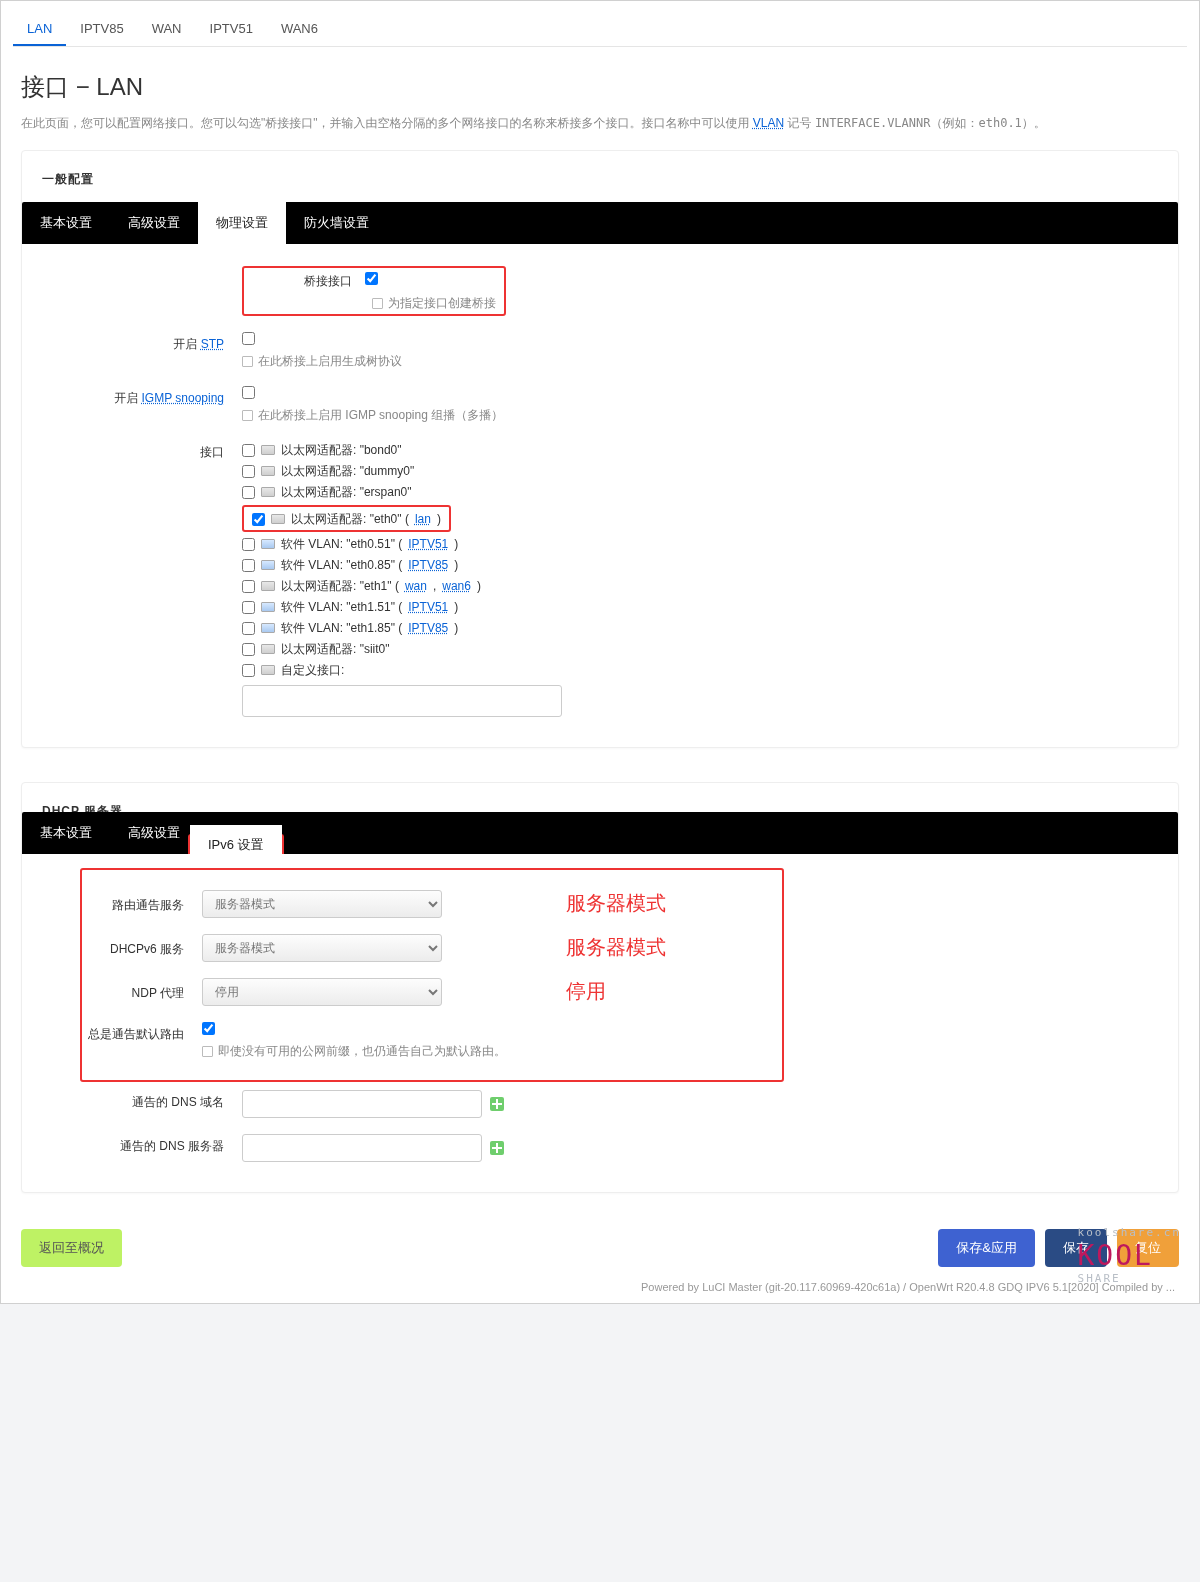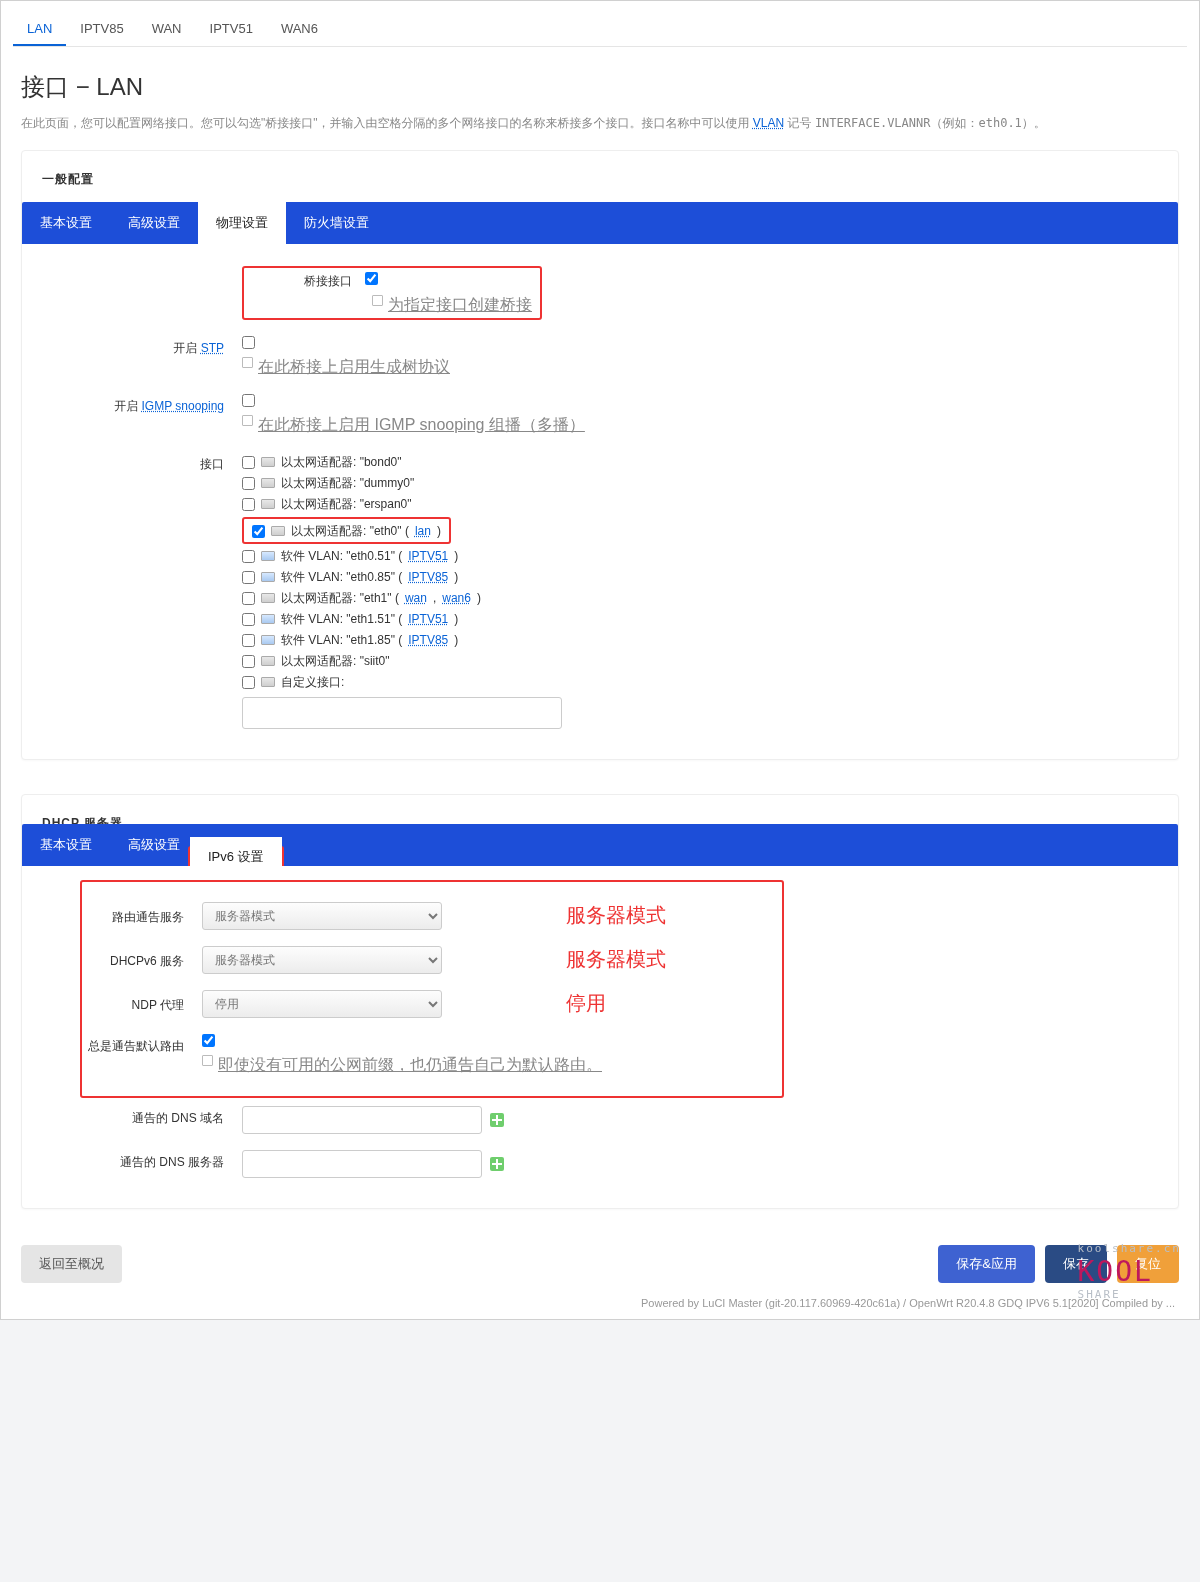--- a/index.html
+++ b/index.html
@@ -7,43 +7,43 @@
 .page { background:#fff; border:1px solid #d0d0d0; padding:12px 12px 8px 12px; }
 .toptabs { display:flex; gap:0; border-bottom:1px solid #e5e5e5; }
 .toptab { padding:8px 14px; color:#555; font-size:13px; cursor:pointer; border-bottom:2px solid transparent; }
 .toptab.active { color:#0a63d6; border-bottom:2px solid #0a63d6; }
 h1 { margin:24px 8px 12px 8px; font-size:24px; color:#333; font-weight:400; }
 .subdesc { color:#888; font-size:12px; margin:4px 8px 18px 8px; line-height:1.4; }
 .subdesc a, .link { color:#0a63d6; text-decoration:underline dotted; }
 .mono { font-family: ui-monospace, Menlo, Consolas, monospace; }
 .panel { background:#fff; border:1px solid #eee; border-radius:4px; padding:14px 14px 22px 14px; margin:0 8px 34px 8px; box-shadow:0 1px 2px rgba(0,0,0,0.03); }
 .panel-small-title { font-size:12px; color:#333; padding:6px 0 14px 6px; letter-spacing:1px; font-weight:600; }
-.subtabs { display:flex; background:#1d4ed8; border-radius:2px 2px 0 0; margin:0 -14px; }
+.subtabs { display:flex; background:#000000; border-radius:2px 2px 0 0; margin:0 -14px; }
 .subtab { padding:12px 18px; color:#fff; font-size:13px; cursor:pointer; }
 .subtab.active { background:#fff; color:#222; }
 .form-row { display:flex; align-items:flex-start; padding:8px 0; }
 .label-col { width:200px; text-align:right; padding:4px 12px 0 0; font-size:12px; color:#333; }
 .ctrl-col { flex:1; padding-left:6px; font-size:12px; color:#333; }
-.hint { color:#888; font-size:16px; margin-top:5px; display:flex; gap:5px;text-decoration:underline; }
+.hint { color:#888; font-size:12px; margin-top:5px; display:flex; align-items:center; gap:5px; }
 .hint-box { display:inline-block; width:11px; height:11px; border:1px solid #bbb; background:#fff; border-radius:1px; }
 .iface-list .iface-row { display:flex; align-items:center; gap:6px; padding:2px 0; font-size:12px; }
 .iface-icon { width:14px; height:10px; background: linear-gradient(180deg,#e8e8e8,#cfcfcf); border:1px solid #aaa; border-radius:1px; display:inline-block; }
 .iface-icon.vlan { background: linear-gradient(180deg,#d7e9ff,#a9c9f0); }
 .custom-input, .dns-input, select.gsel { border:1px solid #ccc; border-radius:3px; background:#fff; padding:5px 8px; font-size:12px; }
 .custom-input { width:320px; height:32px; }
 .dns-input { width:240px; height:28px; }
 select.gsel { width:240px; height:28px; background:linear-gradient(#fdfdfd,#ececec); color:#777; }
 .redbox { border:2px solid #e33; border-radius:3px; padding:4px 8px 2px 8px; display:inline-block; }
 .redbox-big { border:2px solid #e33; border-radius:3px; padding:12px 4px 12px 4px; }
 .redtab-wrap { display:inline-block; border:2px solid #e33; border-bottom:none; border-radius:3px 3px 0 0; margin-bottom:-2px; position:relative; z-index:2; }
 .red-annot { color:#e33; font-size:20px; position:absolute; left:370px; pointer-events:none; }
 .sel-cell { position:relative; display:flex; align-items:center; }
 .btn-row { display:flex; gap:10px; margin: 36px 8px 14px 8px; align-items:center; }
 .btn { padding:10px 18px; border-radius:4px; border:none; font-size:13px; cursor:pointer; }
-.btn-gray { background:#e5e5e5; color:#555; }
+.btn-gray { background:#bef264; color:#555; }
 .btn-primary { background:#3e62d1; color:#fff; }
 .btn-blue2 { background:#2a4b84; color:#fff; }
 .btn-orange { background:#f0a03a; color:#fff; }
 .spacer { flex:1; }
 .footer-txt { text-align:right; color:#999; font-size:11px; margin:8px 12px 2px 0; }
 .add-icon { display:inline-block; width:14px; height:14px; background:#6fce6d; border-radius:2px; position:relative; }
 .add-icon::before, .add-icon::after { content:""; position:absolute; background:#fff; }
 .add-icon::before { left:6px; top:2px; width:2px; height:10px; }
 .add-icon::after { top:6px; left:2px; height:2px; width:10px; }
 .watermark { position:absolute; right:18px; bottom:18px; color:#b9bfc7; font-size:11px; letter-spacing:2px; font-family:ui-monospace,monospace; }

